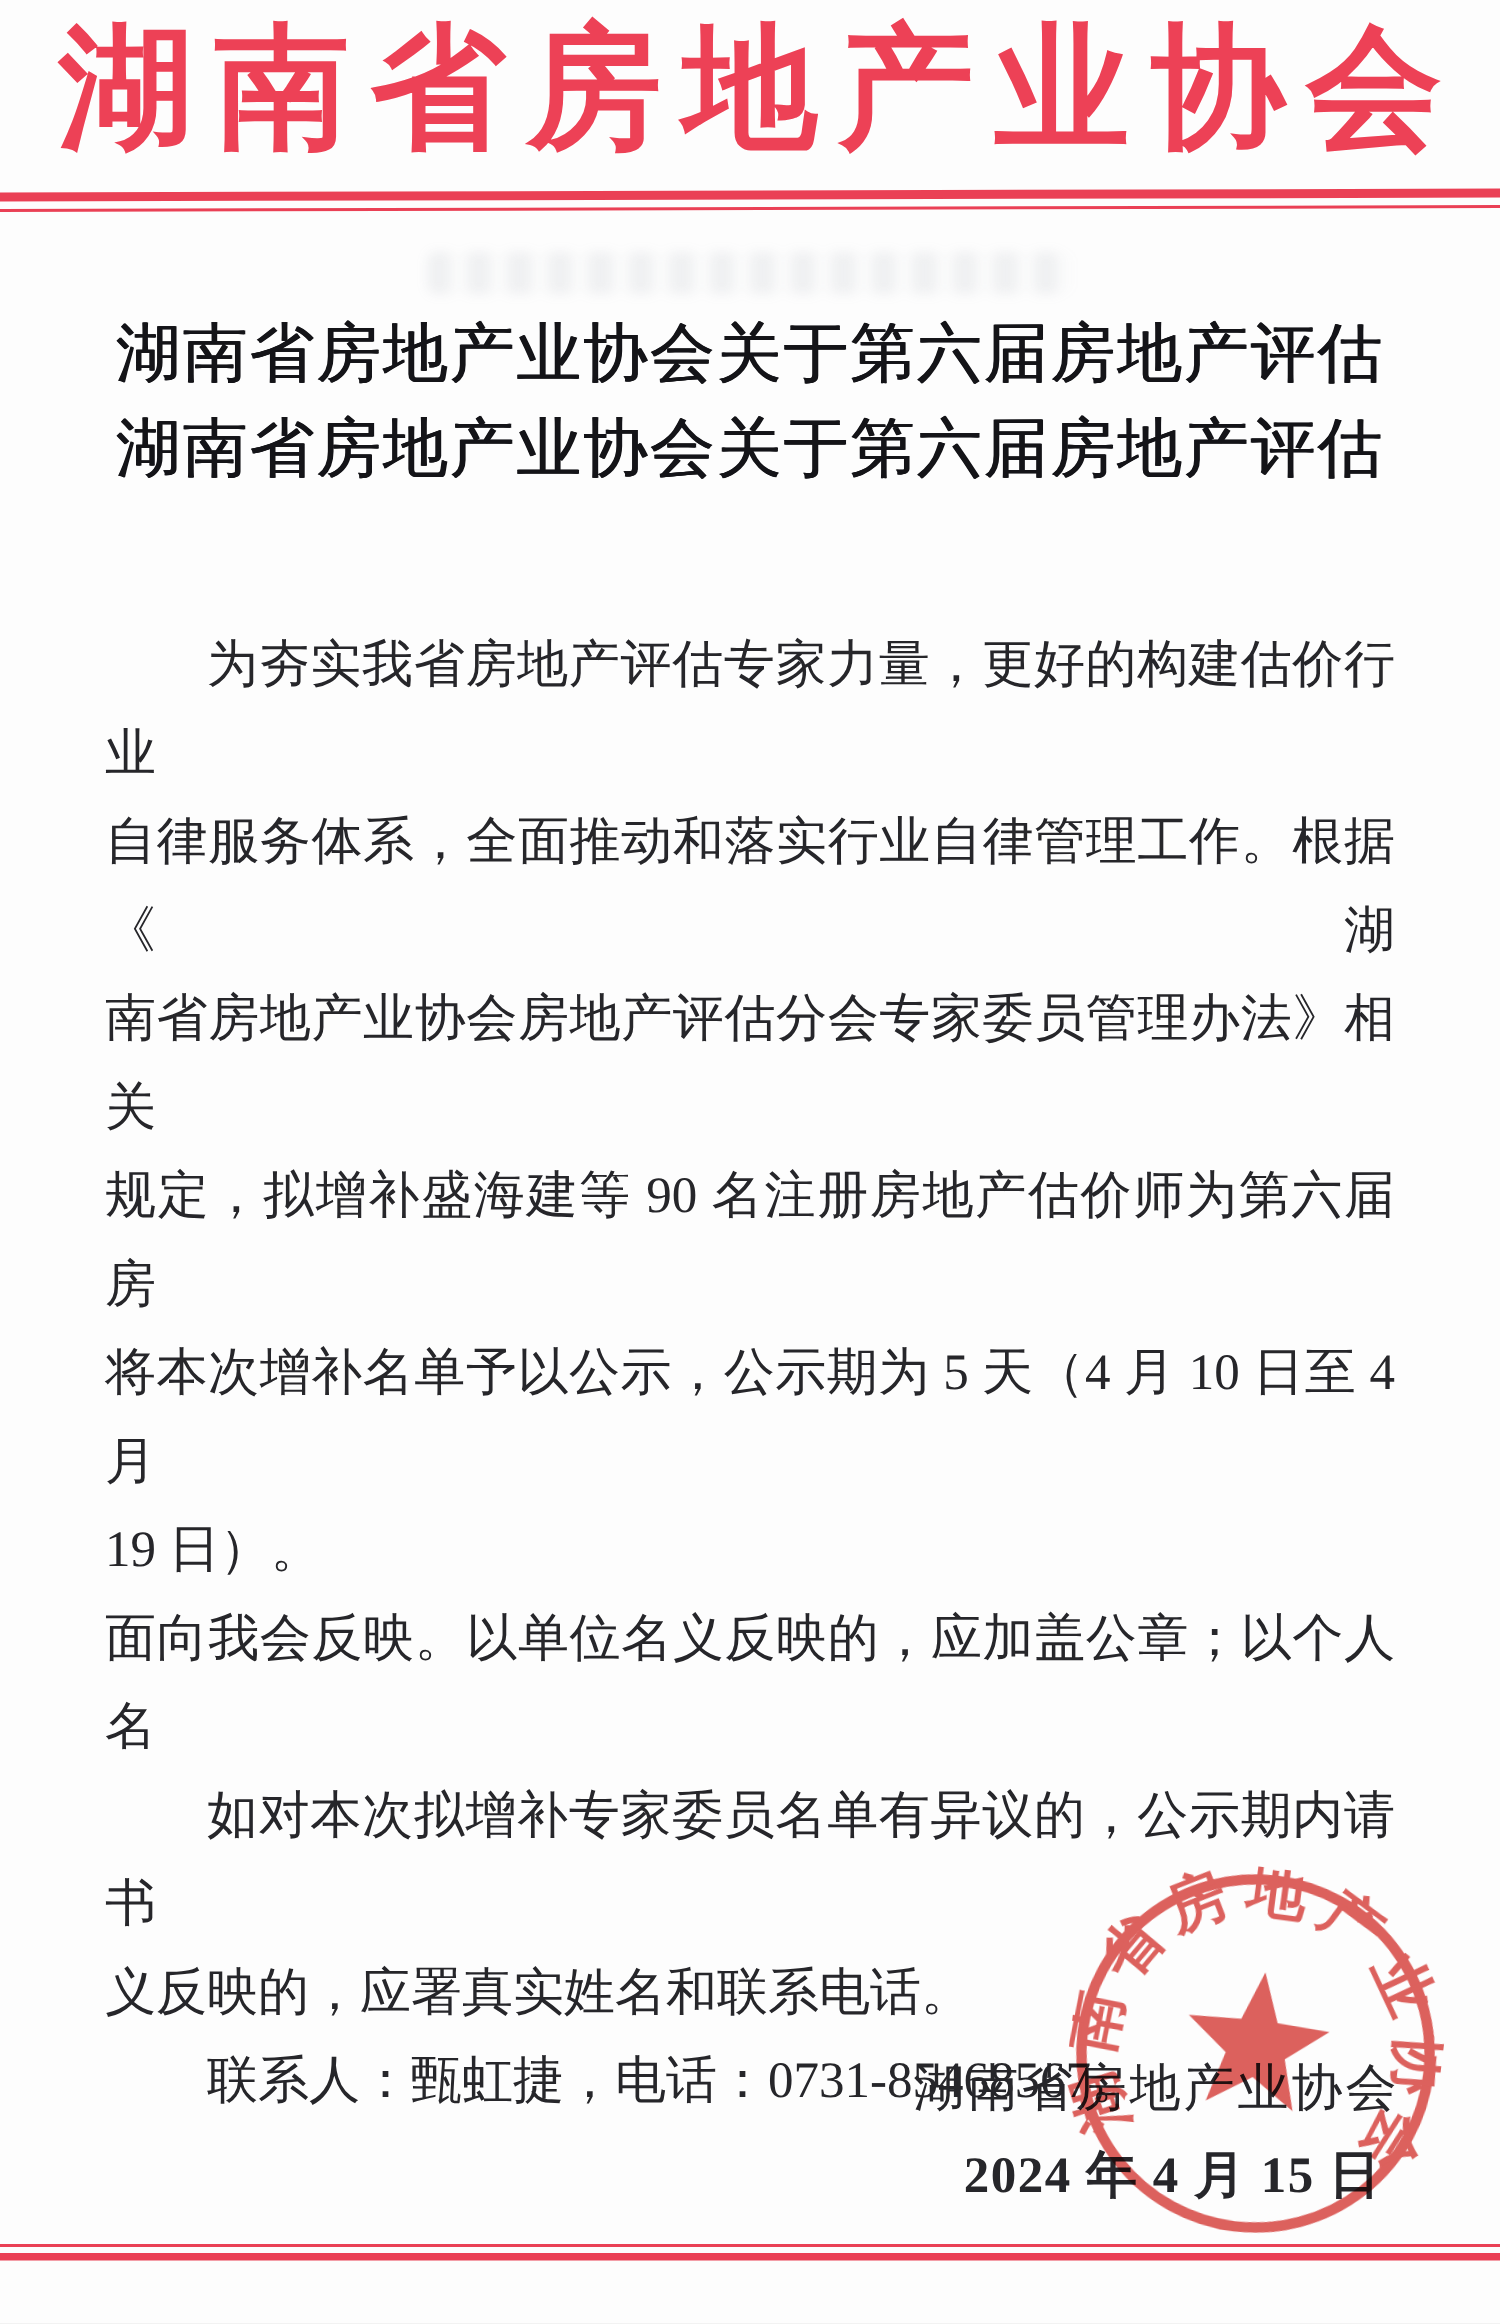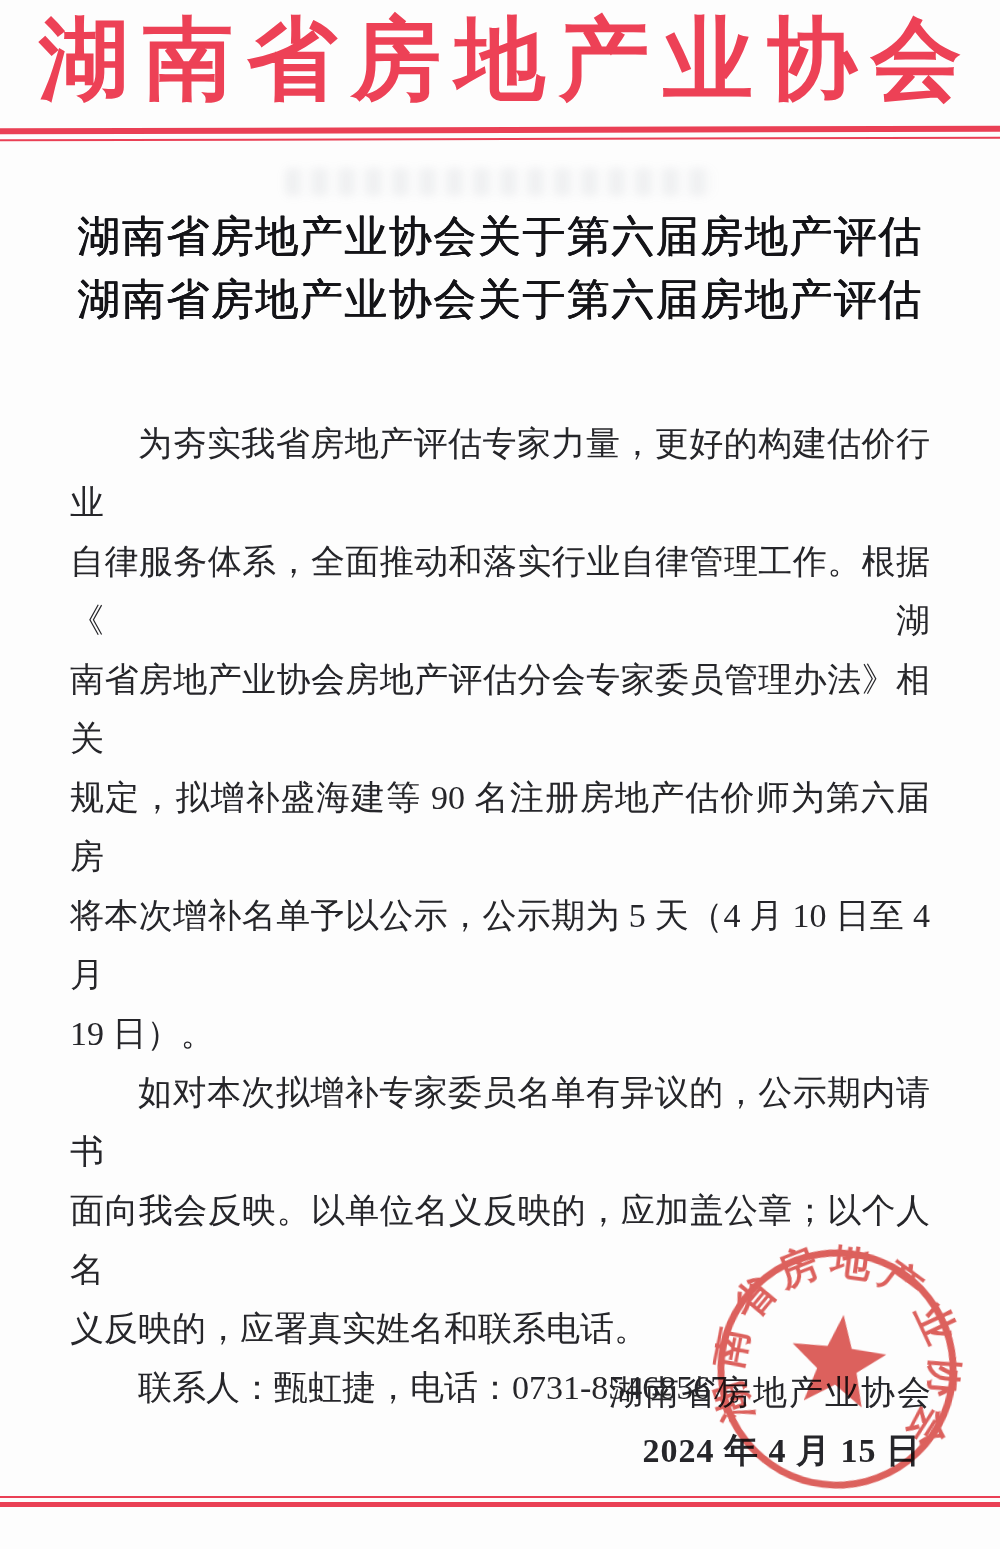--- a/index.html
+++ b/index.html
@@ -73,22 +73,22 @@
     <div>湖南省房地产业协会关于第六届房地产评估</div>
   </div>
 
   <div class="body-block">
     <div class="line fill indent">为夯实我省房地产评估专家力量，更好的构建估价行业</div>
     <div class="line fill">自律服务体系，全面推动和落实行业自律管理工作。根据《湖</div>
     <div class="line fill">南省房地产业协会房地产评估分会专家委员管理办法》相关</div>
     <div class="line fill">规定，拟增补盛海建等 90 名注册房地产估价师为第六届房</div>
     <div class="line fill">将本次增补名单予以公示，公示期为 5 天（4 月 10 日至 4 月</div>
     <div class="line">19 日）。</div>
+    <div class="line fill">面向我会反映。以单位名义反映的，应加盖公章；以个人名</div>
     <div class="line fill indent">如对本次拟增补专家委员名单有异议的，公示期内请书</div>
-    <div class="line fill">面向我会反映。以单位名义反映的，应加盖公章；以个人名</div>
     <div class="line">义反映的，应署真实姓名和联系电话。</div>
     <div class="line indent">联系人：甄虹捷，电话：0731-85468567。</div>
 
   </div>
 
   <div class="signature">
     <div>湖南省房地产业协会</div>
     <div class="date">2024 年 4 月 15 日</div>
   </div>
 

